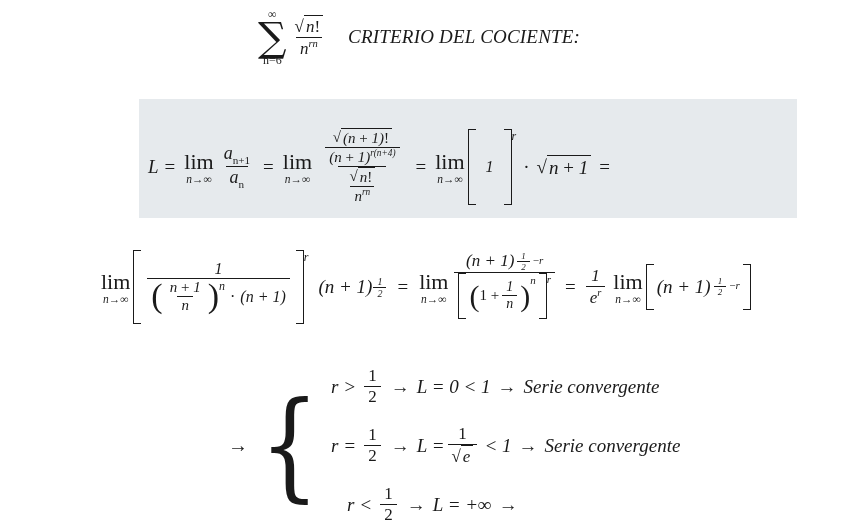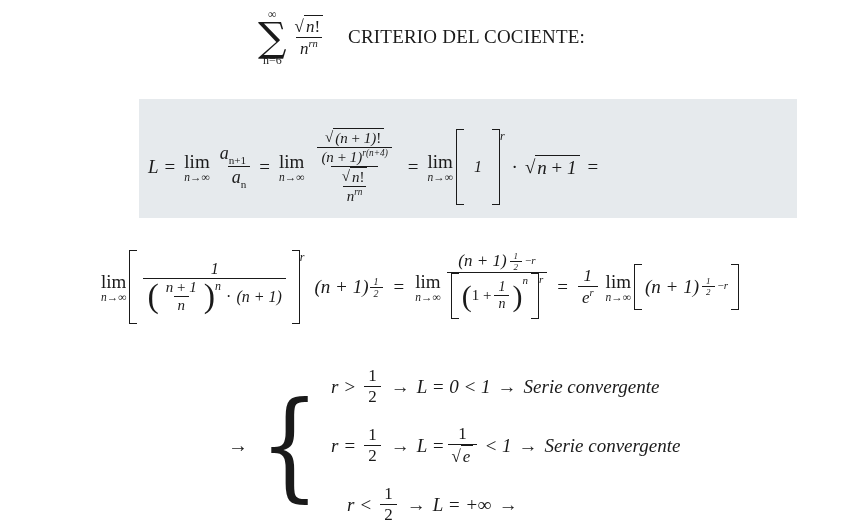--- a/index.html
+++ b/index.html
@@ -43,36 +43,36 @@
   .brk > .rb { border-right: 1.4px solid #1a1a1a; margin-left: 2px; }
   .brk > .inner { display: flex; align-items: center; padding: 1px 1px; }
 
   .paren { display: inline-flex; align-items: center; }
   .paren > .pl, .paren > .pr { font-family: "Liberation Serif", serif; font-style: normal;
                                display: inline-block; transform-origin: center; }
 
   
   .lim { display: inline-flex; flex-direction: column; align-items: center; justify-content: center;
          font-style: normal; margin: 0 3px; }
-  .lim > .op  { font-size: 19px; }
+  .lim > .op  { font-size: 22px; }
   .lim > .sub { font-size: 11.5px; margin-top: -2px; }
 
   
   .sum { display: inline-flex; flex-direction: column; align-items: center; line-height: 1; font-style: normal; }
   .sum > .top { font-size: 12px; }
   .sum > .sig { font-size: 40px; line-height: 0.85; font-family: "DejaVu Serif", serif; }
   .sum > .bot { font-size: 12px; }
 
   
   #title-line {
     position: absolute; left: 258px; top: 8px;
     display: flex; align-items: center; gap: 18px;
     font-size: 19px;
   }
-  #title-text { font-size: 19px; letter-spacing: 0.2px; }
+  #title-text { font-style: italic; font-size: 19px; letter-spacing: 0.2px; }
 
   #highlight-band {
     position: absolute; left: 139px; top: 99px; width: 658px; height: 119px;
     background: #e6eaed;
   }
 
   #eq1 { position: absolute; left: 148px; top: 128px; font-size: 19px; display: flex; align-items: center; }
   #eq2 { position: absolute; left: 98px; top: 250px; font-size: 19px; display: flex; align-items: center; }
 
   #cases-block {
@@ -118,21 +118,21 @@
 
 <div id="eq1" class="math">
   <span>L</span>
   <span class="up" style="margin:0 6px;">=</span>
 
   <span class="lim">
     <span class="op">lim</span>
     <span class="sub math">n→∞</span>
   </span>
 
-  <span class="frac" style="font-size:18px;align-items:flex-end;">
+  <span class="frac" style="font-size:18px;">
     <span class="num"><span class="math">a</span><sub class="sm math">n+1</sub></span>
     <span class="den"><span class="math">a</span><sub class="sm math">n</sub></span>
   </span>
 
   <span class="up" style="margin:0 6px;">=</span>
 
   <span class="lim">
     <span class="op">lim</span>
     <span class="sub math">n→∞</span>
   </span>

